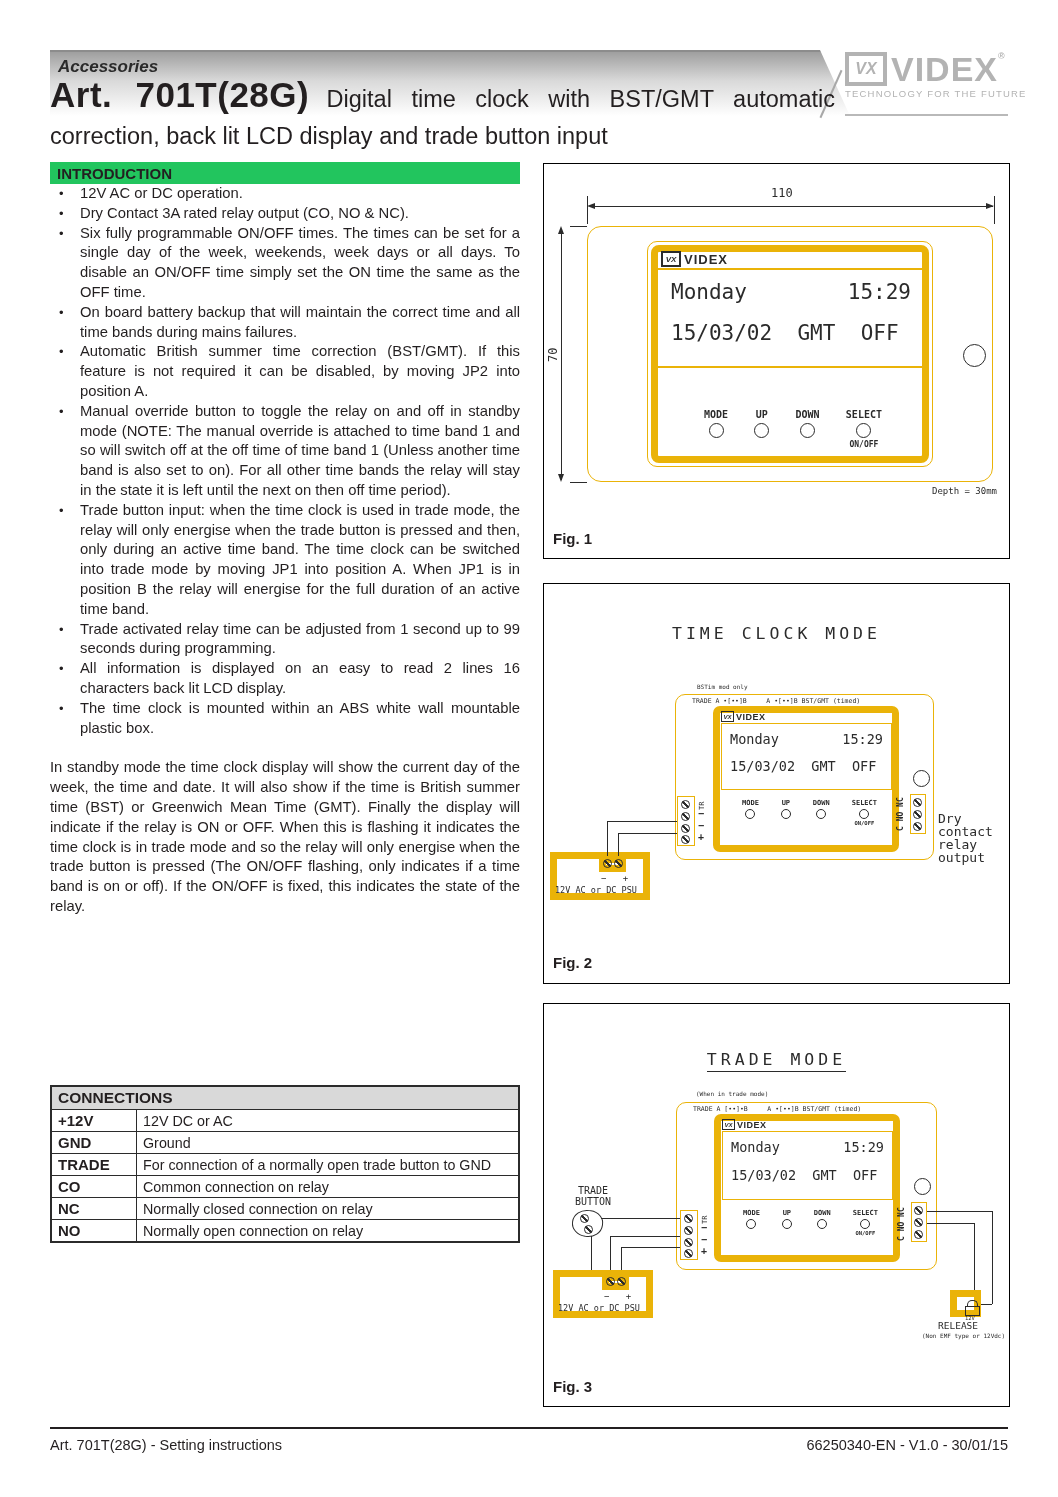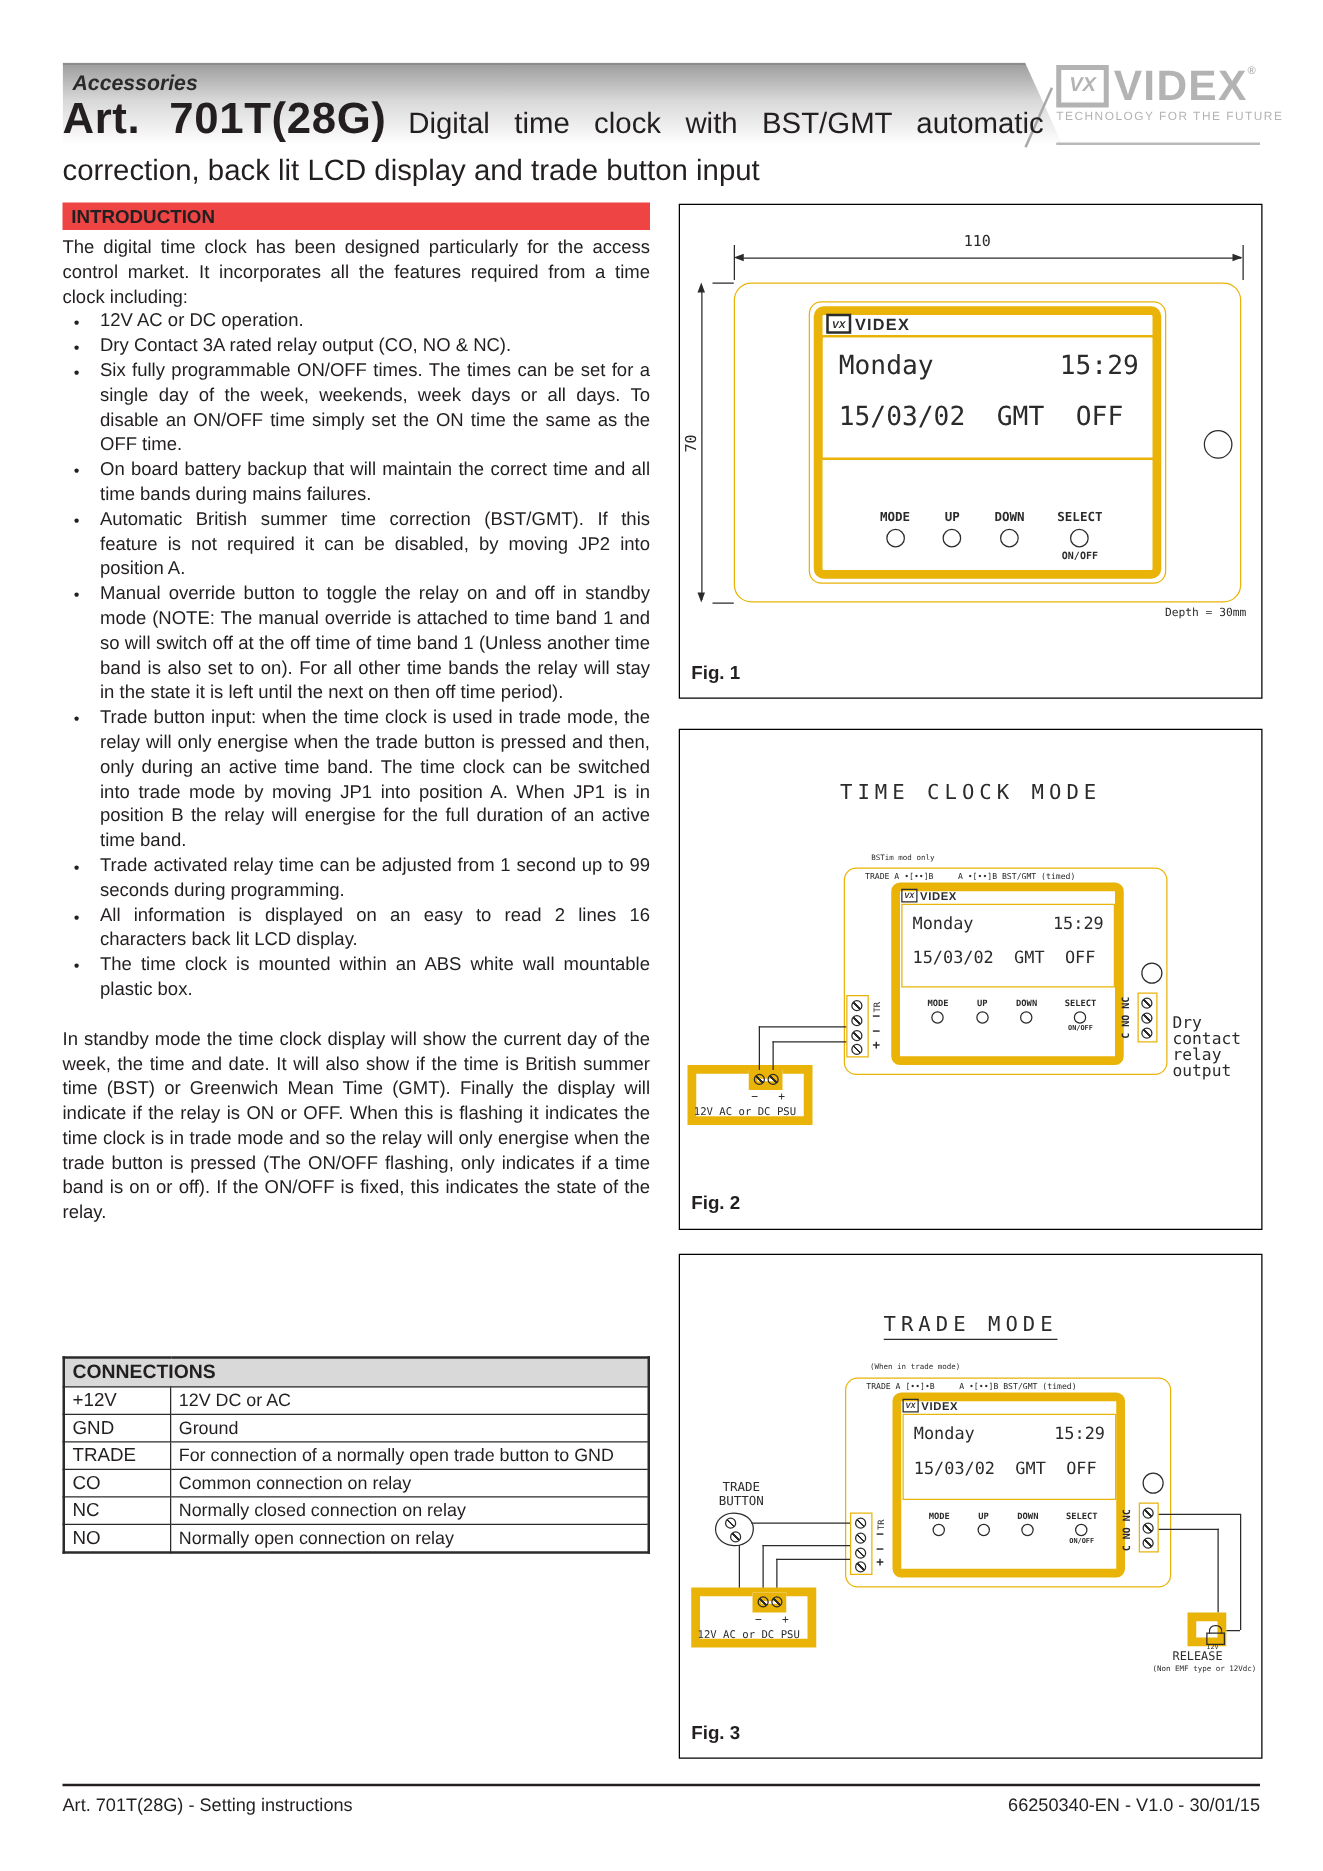--- a/index.html
+++ b/index.html
@@ -24,33 +24,33 @@
   .logo-reg{font-size:9px;color:#b3b3b3;vertical-align:top;}
   .tagline{font-size:9.5px;color:#b3b3b3;letter-spacing:1.2px;margin-top:2px;white-space:nowrap;}
   .logo-diag{position:absolute;left:830px;top:68px;width:2px;height:52px;background:#a8a8a8;transform:rotate(24deg);}
 
   .title{position:absolute;left:50px;top:78px;width:785px;text-align:justify;line-height:34px;}
   .title-bold{font-size:35px;font-weight:bold;letter-spacing:0.5px;}
   .title-rest{font-size:23.5px;}
 
   
   .leftcol{position:absolute;left:50px;top:162px;width:470px;}
-  .secbar{background:#ef4444;font-weight:bold;font-size:15px;padding:3px 7px 2px 7px;}
+  .secbar{background:#22c55e;font-weight:bold;font-size:15px;padding:3px 7px 2px 7px;}
   .body-text{font-size:14.8px;line-height:19.8px;text-align:justify;}
   .lead{margin-top:6px;}
   ul.blist{list-style:none;margin:0;padding:0;}
   ul.blist li{position:relative;padding-left:30px;margin:0;}
   ul.blist li::before{content:"•";position:absolute;left:9px;top:0;font-size:13px;}
   .standby{margin-top:20px;}
 
   table.conn{position:absolute;left:50px;top:1085px;width:470px;border-collapse:collapse;
              border:2px solid #2b2b2b;font-size:15px;padding-left:26px;}
   table.conn td,table.conn th{border:1px solid #2b2b2b;padding:2px 6px;text-align:left;}
   table.conn th{background:#d9d9d9;font-size:15.5px;}
-  td.term{width:72px;font-weight:normal;}
+  td.term{width:72px;font-weight:bold;}
   td.desc{font-size:14.3px;}
 
   
   .figbox{position:absolute;border:1px solid #000;background:#fff;}
   .figlabel{position:absolute;left:9px;font-weight:bold;font-size:15px;}
 
   .screw{position:absolute;width:9px;height:9px;border:1px solid #2b2b2b;border-radius:50%;
          box-sizing:border-box;
          background:linear-gradient(45deg,transparent 42%,#2b2b2b 42%,#2b2b2b 58%,transparent 58%);}
   .circle{position:absolute;border:1.2px solid #2b2b2b;border-radius:50%;box-sizing:border-box;}
@@ -80,21 +80,20 @@
     <div class="tagline">TECHNOLOGY FOR THE FUTURE</div>
   </div>
 
   <div class="title">
     <span class="title-bold">Art. 701T(28G)</span>
     <span class="title-rest"> Digital time clock with BST/GMT automatic correction, back lit LCD display and trade button input</span>
   </div>
 
   <div class="leftcol">
     <div class="secbar">INTRODUCTION</div>
-    <p class="body-text lead" style="margin:5px 0 0 0;">The digital time clock has been designed particularly for the access control market. It incorporates all the features required from a time clock including:</p>
     <ul class="blist body-text">
       <li>12V AC or DC operation.</li>
       <li>Dry Contact 3A rated relay output (CO, NO &amp; NC).</li>
       <li>Six fully programmable ON/OFF times. The times can be set for a single day of the week, weekends, week days or all days. To disable an ON/OFF time simply set the ON time the same as the OFF time.</li>
       <li>On board battery backup that will maintain the correct time and all time bands during mains failures.</li>
       <li>Automatic British summer time correction (BST/GMT). If this feature is not required it can be disabled, by moving JP2 into position A.</li>
       <li>Manual override button to toggle the relay on and off in standby mode (NOTE: The manual override is attached to time band 1 and so will switch off at the off time of time band 1 (Unless another time band is also set to on). For all other time bands the relay will stay in the state it is left until the next on then off time period).</li>
       <li>Trade button input: when the time clock is used in trade mode, the relay will only energise when the trade button is pressed and then, only during an active time band. The time clock can be switched into trade mode by moving JP1 into position A. When JP1 is in position B the relay will energise for the full duration of an active time band.</li>
       <li>Trade activated relay time can be adjusted from 1 second up to 99 seconds during programming.</li>
       <li>All information is displayed on an easy to read 2 lines 16 characters back lit LCD display.</li>

